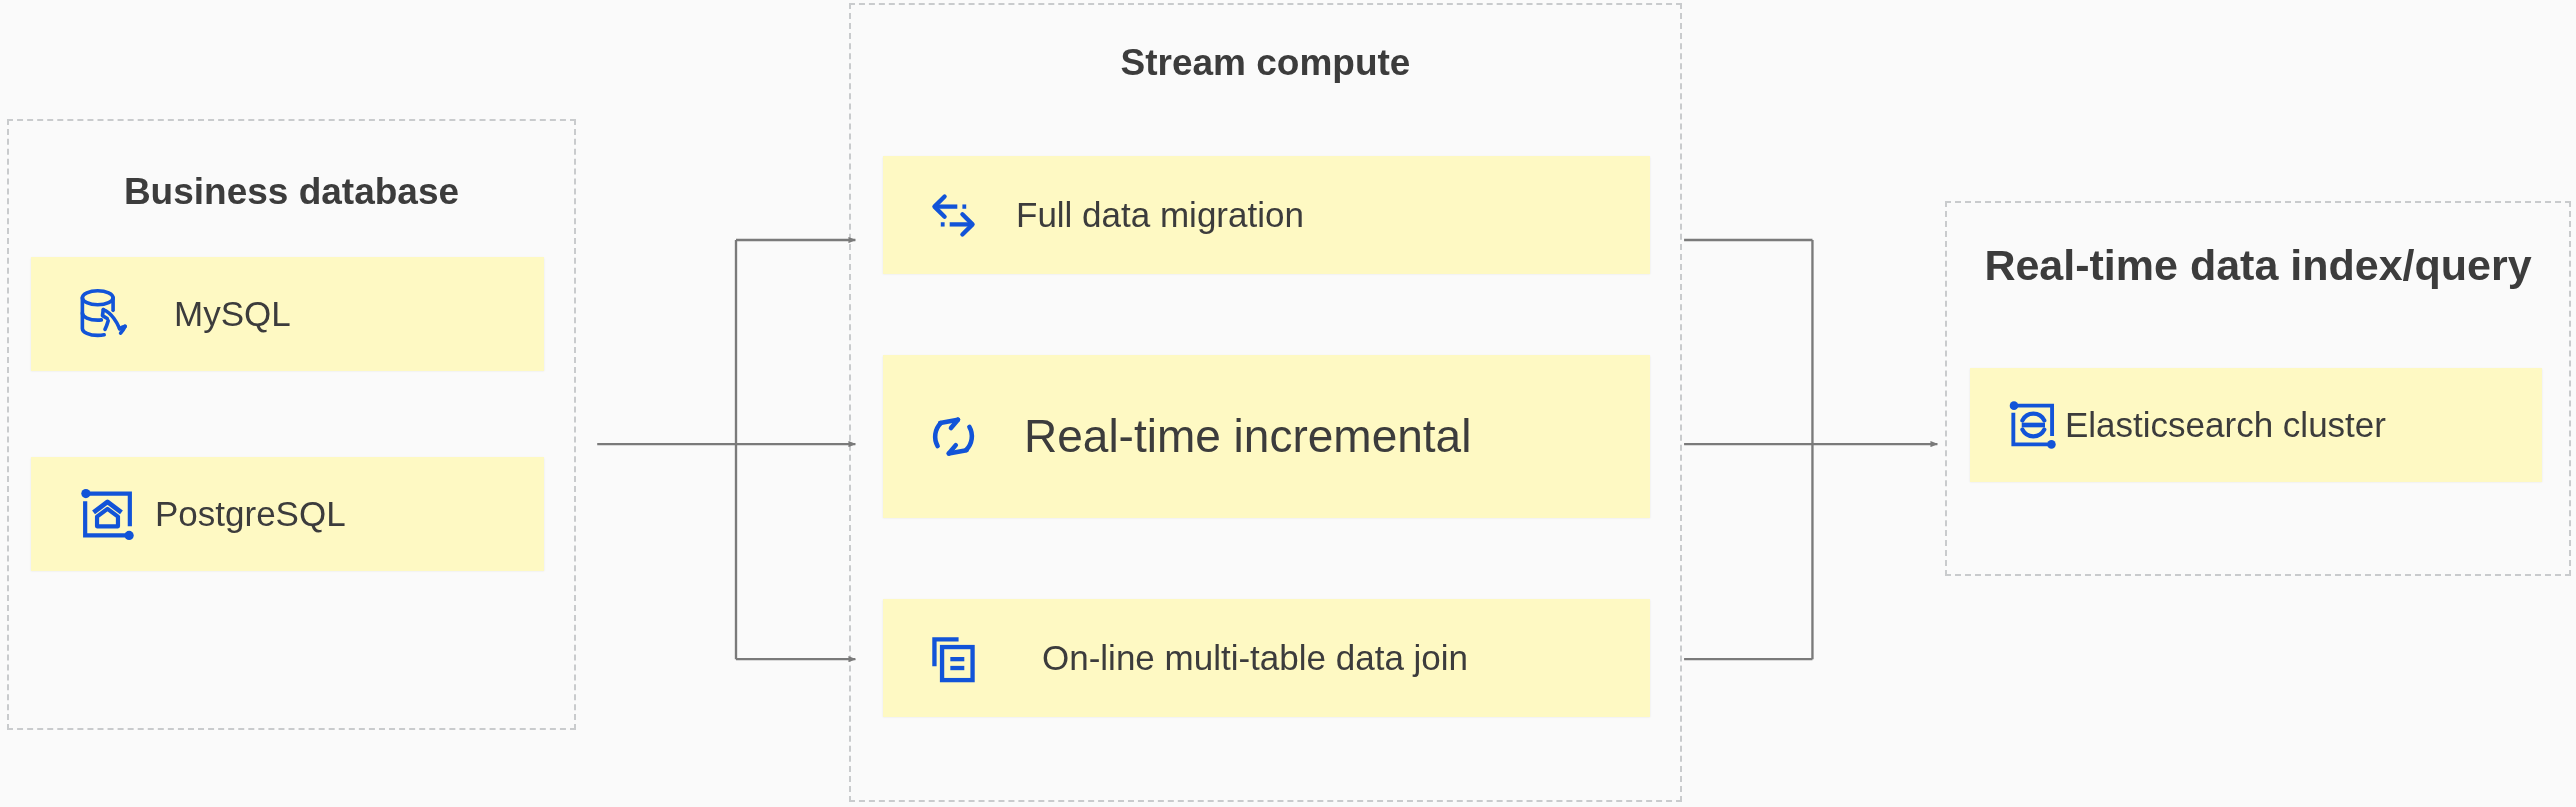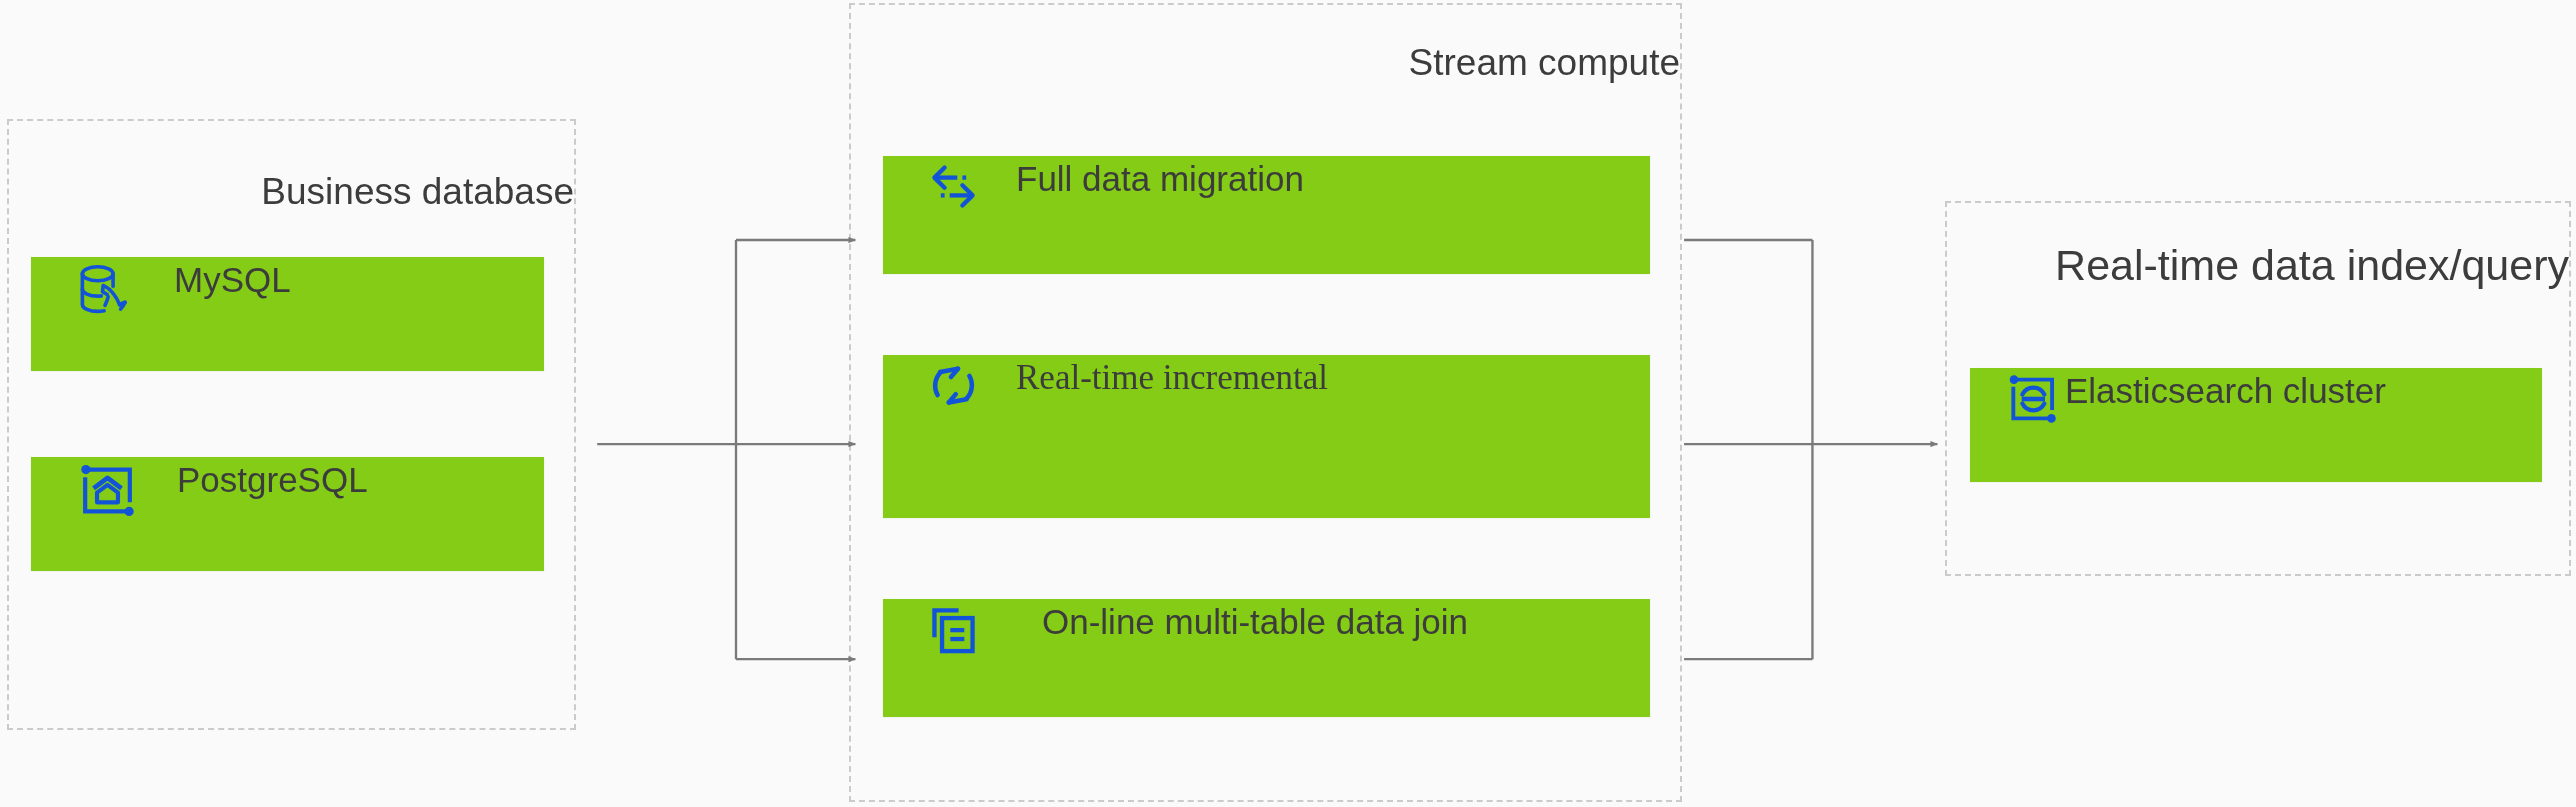--- a/index.html
+++ b/index.html
@@ -19,34 +19,34 @@
   
   .group {
     position: absolute;
     border: 2.1px dashed #c9cbcd;
     box-sizing: border-box;
     background: transparent;
   }
   .group-title {
     position: absolute;
     width: 100%;
-    text-align: right;
+    text-align: center;
     color: #3c3c3c;
-    font-weight: 400;
+    font-weight: 700;
     white-space: nowrap;
   }
 
   
   .card {
     position: absolute;
-    background: #84cc16;
+    background: #fef9c3;
     box-sizing: border-box;
     box-shadow: 0 0.7px 2.1px rgba(0,0,0,0.07), 0 0 0.7px rgba(0,0,0,0.06);
     display: flex;
-    align-items: flex-start;
+    align-items: center;
   }
   .card-icon {
     flex: 0 0 auto;
     display: flex;
     align-items: center;
     justify-content: center;
   }
   .card-label {
     color: #3c3c3c;
     font-weight: 400;
@@ -89,21 +89,21 @@
     <span class="card-icon" style="width:67px; height:67px;">
       <svg width="67" height="67" viewBox="0 0 48 48" fill="none">
         <path d="M8 9h32v22" stroke="#1254d8" stroke-width="3" fill="none" stroke-linecap="square"></path>
         <path d="M8 16v23h32" stroke="#1254d8" stroke-width="3" fill="none" stroke-linecap="square"></path>
         <circle cx="8.5" cy="9" r="3.3" fill="#1254d8"></circle>
         <circle cx="39.5" cy="39" r="3.3" fill="#1254d8"></circle>
         <path d="M14 22.5l10-7.5 10 7.5" stroke="#1254d8" stroke-width="3.4" fill="none" stroke-linejoin="round"></path>
         <path d="M16.5 32.5v-7l7.5-5.5 7.5 5.5v7z" stroke="#1254d8" stroke-width="3" fill="none" stroke-linejoin="round"></path>
       </svg>
     </span>
-    <span class="card-label" style="margin-left:36px; font-size:35px;">PostgreSQL</span>
+    <span class="card-label" style="margin-left:14px; font-size:35px;">PostgreSQL</span>
   </div>
 
   <div class="group" style="left:849px; top:2.8px; width:833px; height:799px;">
     <div class="group-title" style="top:37px; font-size:37px;">Stream compute</div>
   </div>
 
   <div class="card" style="left:883px; top:156px; width:767px; height:118px; padding-left:40px;">
     <span class="card-icon" style="width:61px; height:61px;">
       <svg width="61" height="61" viewBox="0 0 48 48" fill="none">
         <path d="M27 17h-16" stroke="#1254d8" stroke-width="3.4" stroke-linecap="butt"></path>
@@ -121,21 +121,21 @@
     <span class="card-icon" style="width:61px; height:61px;">
       <svg width="61" height="61" viewBox="0 0 48 48" fill="none">
         <path d="M36.5 16.5A15 15 0 0 1 34 34.5" stroke="#1254d8" stroke-width="3.6" fill="none" stroke-linecap="round"></path>
         <path d="M11.5 31.5A15 15 0 0 1 14 13.5" stroke="#1254d8" stroke-width="3.6" fill="none" stroke-linecap="round"></path>
         <path d="M13.5 13.3l14-2.5" stroke="#1254d8" stroke-width="3.6" fill="none" stroke-linecap="round"></path>
         <path d="M27.5 10.8l-5.5 6.5" stroke="#1254d8" stroke-width="3.6" fill="none" stroke-linecap="round"></path>
         <path d="M34.3 34.8l-14 2.5" stroke="#1254d8" stroke-width="3.6" fill="none" stroke-linecap="round"></path>
         <path d="M20.3 37.3l5.5-6.5" stroke="#1254d8" stroke-width="3.6" fill="none" stroke-linecap="round"></path>
       </svg>
     </span>
-    <span class="card-label" style="margin-left:32px; font-size:35px;font-family:Liberation Serif, serif;">
+    <span class="card-label" style="margin-left:40px; font-size:46px;">
       <span style="display:block;">Real-time incremental</span>
     </span>
   </div>
 
   <div class="card" style="left:883px; top:599px; width:767px; height:118px; padding-left:40px;gap:26px;">
     <span class="card-icon" style="width:61px; height:61px;">
       <svg width="61" height="61" viewBox="0 0 48 48" fill="none">
         <path d="M28 9H9v21" stroke="#1254d8" stroke-width="3.4" fill="none" stroke-linecap="butt"></path>
         <rect x="15" y="15" width="24" height="26" stroke="#1254d8" stroke-width="3.4" fill="none"></rect>
         <path d="M21.5 24.5h11" stroke="#1254d8" stroke-width="3.4" stroke-linecap="butt"></path>

